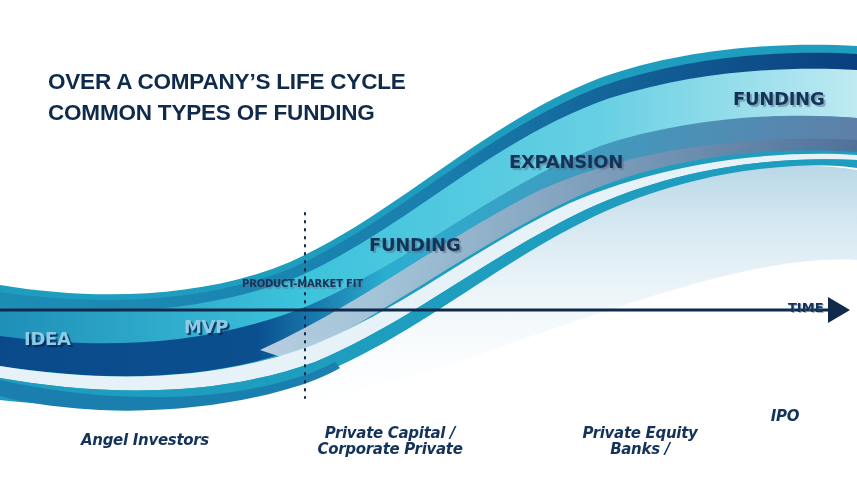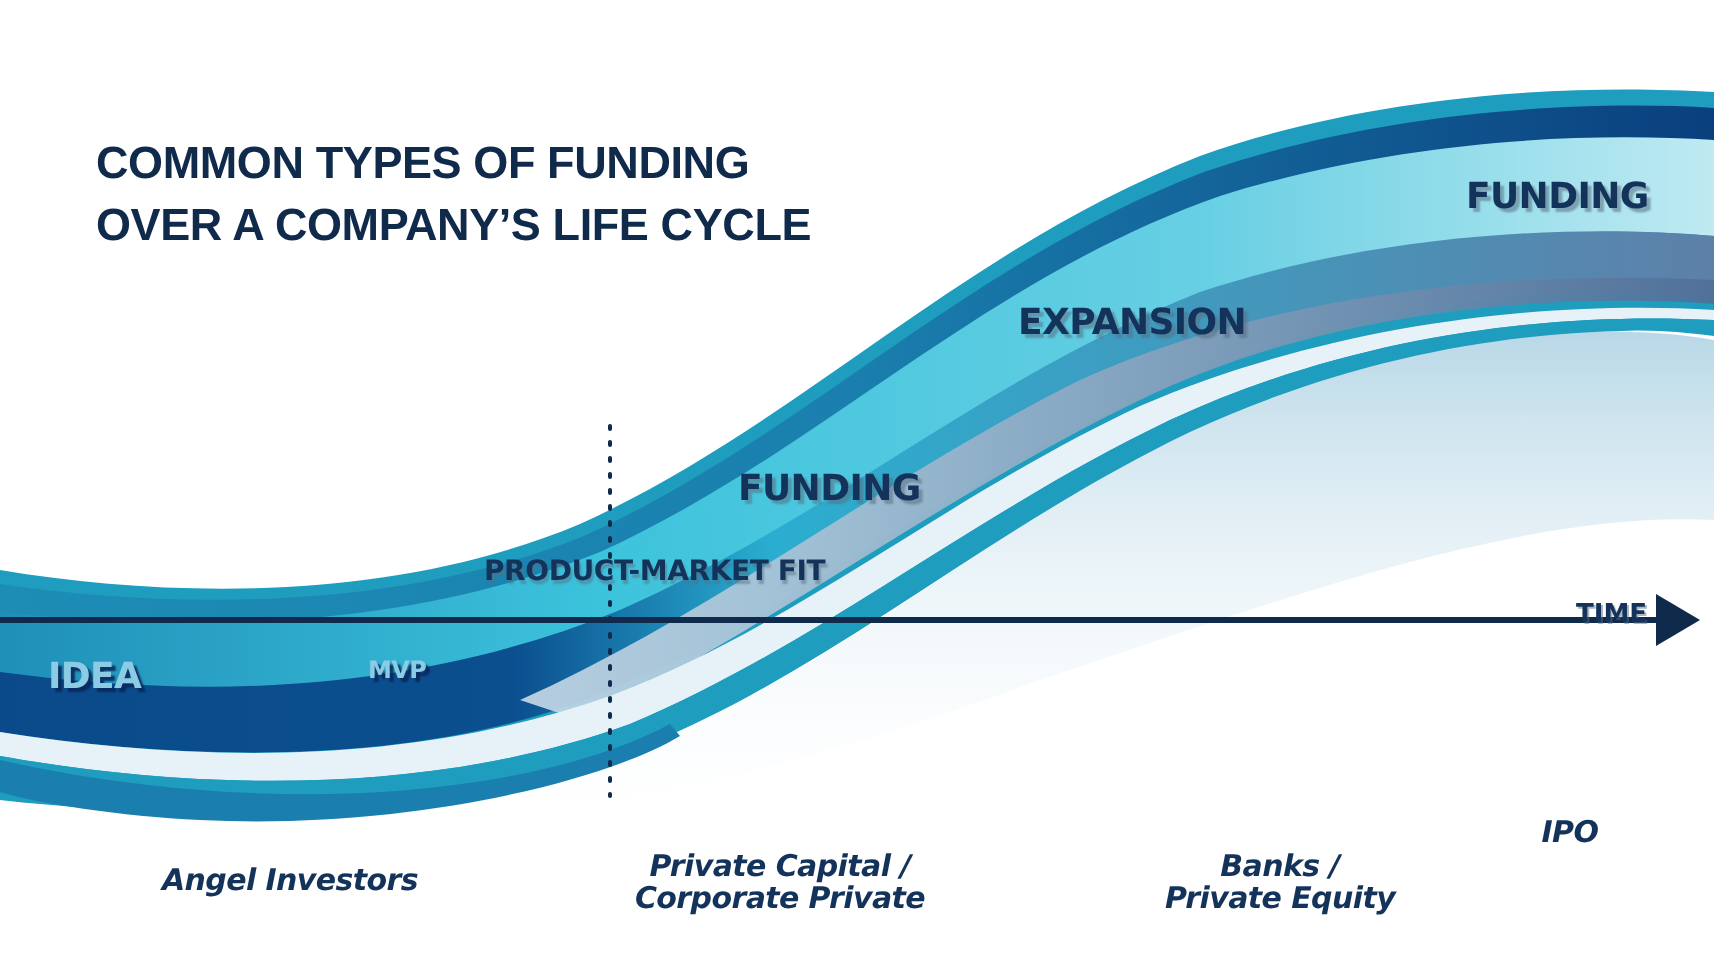--- a/index.html
+++ b/index.html
@@ -8,22 +8,22 @@
     .canvas { position: absolute; left: 0; top: 0; width: 857px; height: 482px; }
     .title { position: absolute; left: 48px; top: 66px; color: #0f2a4a;
              font-family: "Liberation Sans", sans-serif; font-weight: bold;
              font-size: 22.5px; line-height: 31px; letter-spacing: -0.2px; }
     .title div { white-space: nowrap; }
     .stage { position: absolute; font-family: "DejaVu Sans", sans-serif;
              font-weight: bold; white-space: nowrap; letter-spacing: -0.3px; }
     .stage.dark { color: #14335a; text-shadow: 2px 2px 1px rgba(90,110,130,0.55); }
     .stage.light { color: #8ccbe4; text-shadow: 2px 2px 1px rgba(10,40,90,0.9); }
     .s-idea { left: 24px; top: 328px; font-size: 18px; }
-    .s-mvp { left: 184px; top: 328px; font-size: 12px; }
-    .s-pmf { left: 242px; top: 278px; font-size: 14px; color: #14335a;
+    .s-mvp { left: 184px; top: 316px; font-size: 18px; }
+    .s-pmf { left: 242px; top: 278px; font-size: 10px; color: #14335a;
              text-shadow: 1px 2px 1px rgba(90,110,130,0.5); letter-spacing: -0.2px; }
     .s-growth { left: 369px; top: 234px; font-size: 18px; }
     .s-expansion { left: 509px; top: 151px; font-size: 18px; }
     .s-maturity { left: 733px; top: 88px; font-size: 18px; }
     .time-label { position: absolute; left: 788px; top: 300px; font-size: 13px;
                   font-family: "DejaVu Sans", sans-serif; font-weight: bold; color: #14335a;
                   text-shadow: 1px 1px 0 rgba(90,110,130,0.5); }
     .funding { position: absolute; color: #14335a; font-family: "DejaVu Sans", sans-serif;
                font-weight: bold; font-style: italic; font-size: 15px; line-height: 16px;
                text-align: center; letter-spacing: -0.3px; }
@@ -83,39 +83,39 @@
 
   <path d="M0,380 C80,398 180,405 270,385 C300,378 320,370 335,362 L340,368 C300,392 200,415 100,410 C60,408 20,402 0,396 Z" fill="#1a7fae"></path>
 
   <line x1="0" y1="310" x2="832" y2="310" stroke="#0f2a4a" stroke-width="3"></line>
   <polygon points="828,297 850,310 828,323" fill="#0f2a4a"></polygon>
 
   <line x1="305" y1="213" x2="305" y2="398" stroke="#0f2a4a" stroke-width="2" stroke-dasharray="1.5,6.5" stroke-linecap="round"></line>
 </svg>
 
 <div class="title">
+  <div>OVER A COMPANY’S LIFE CYCLE</div>
   <div>COMMON TYPES OF FUNDING</div>
-  <div>OVER A COMPANY’S LIFE CYCLE</div>
 </div>
 
 <div class="stage light s-idea">IDEA</div>
 <div class="stage light s-mvp">MVP</div>
 <div class="stage s-pmf">PRODUCT-MARKET FIT</div>
 <div class="stage dark s-growth">FUNDING</div>
 <div class="stage dark s-expansion">EXPANSION</div>
 <div class="stage dark s-maturity">FUNDING</div>
 
 <div class="time-label">TIME</div>
 
 <div class="funding f-angel">
   <div>Angel Investors</div>
 </div>
 <div class="funding f-vc">
   <div>Private Capital /</div>
   <div>Corporate Private</div>
 </div>
 <div class="funding f-banks">
+  <div>Private Equity</div>
   <div>Banks /</div>
-  <div>Private Equity</div>
 </div>
 <div class="funding f-ipo">
   <div>IPO</div>
 </div>
 
 </body></html>

